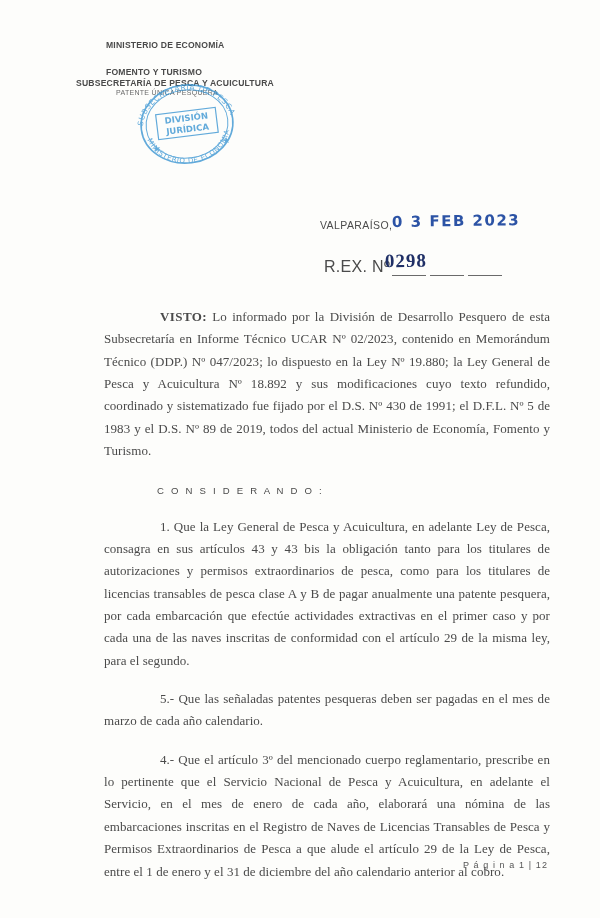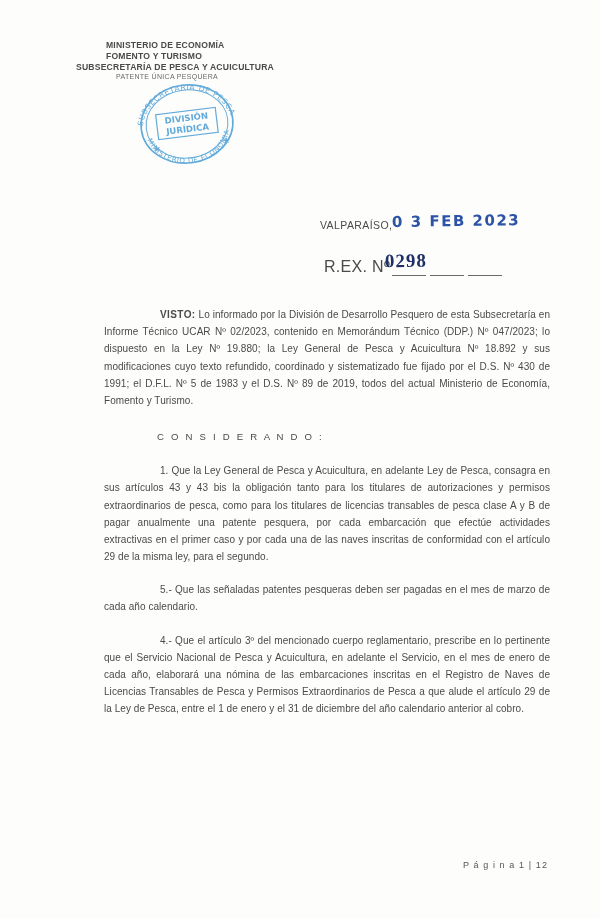--- a/index.html
+++ b/index.html
@@ -31,21 +31,21 @@
     line-height: 1.28;
   }
   .letterhead div {
     font-size: 8.6px;
     font-weight: bold;
     letter-spacing: 0.2px;
     color: #4a4a4a;
     padding-left: 20px;
   }
   .letterhead .l1 { margin-left: 8px; }
-  .letterhead .l2 { margin-left: 8px; }
+  .letterhead .l2 { margin-left: 8px; margin-top: 16px; }
   .letterhead .l3 { margin-left: -22px; }
   .letterhead .l4 {
     font-weight: normal;
     font-size: 7px;
     margin-left: 18px;
     letter-spacing: 0.3px;
     color: #6a6a6a;
   }
 
   
@@ -126,26 +126,27 @@
   }
 
   
   .body {
     position: absolute;
     left: 104px;
     top: 306px;
     width: 446px;
   }
   .para {
-    font-size: 10px;
+    font-size: 13px;
     line-height: 1.72;
     text-align: justify;
     color: #4a4a4a;
     margin-bottom: 16px;
     letter-spacing: 0.05px;
+    font-family: Liberation Serif, serif;
   }
   .para .lead {
     font-weight: bold;
     letter-spacing: 0.4px;
   }
   .para.indent {
     text-indent: 56px;
   }
   .considerando {
     font-size: 9.6px;

